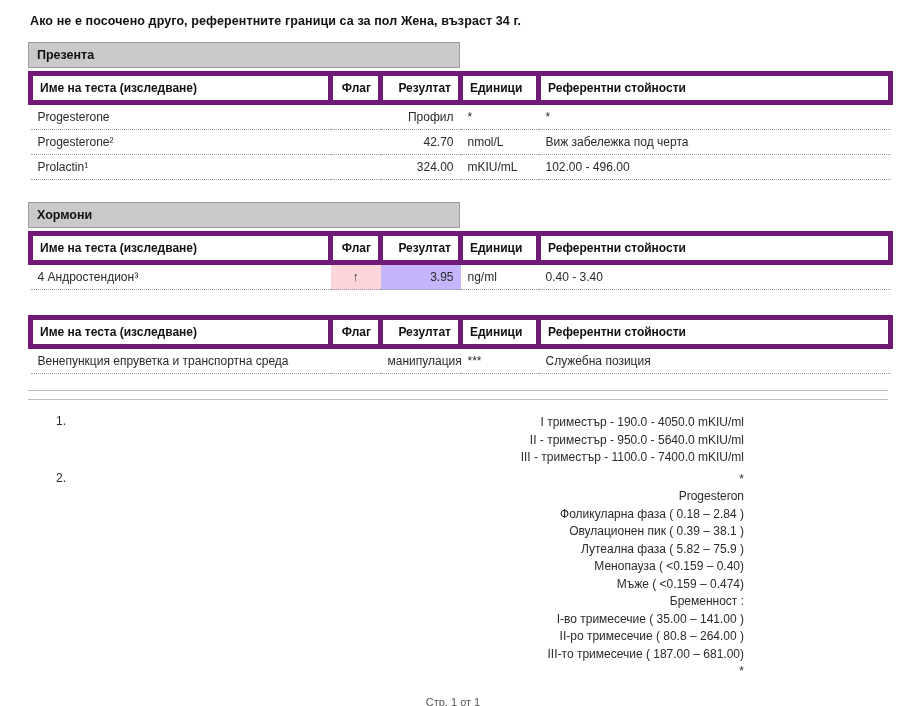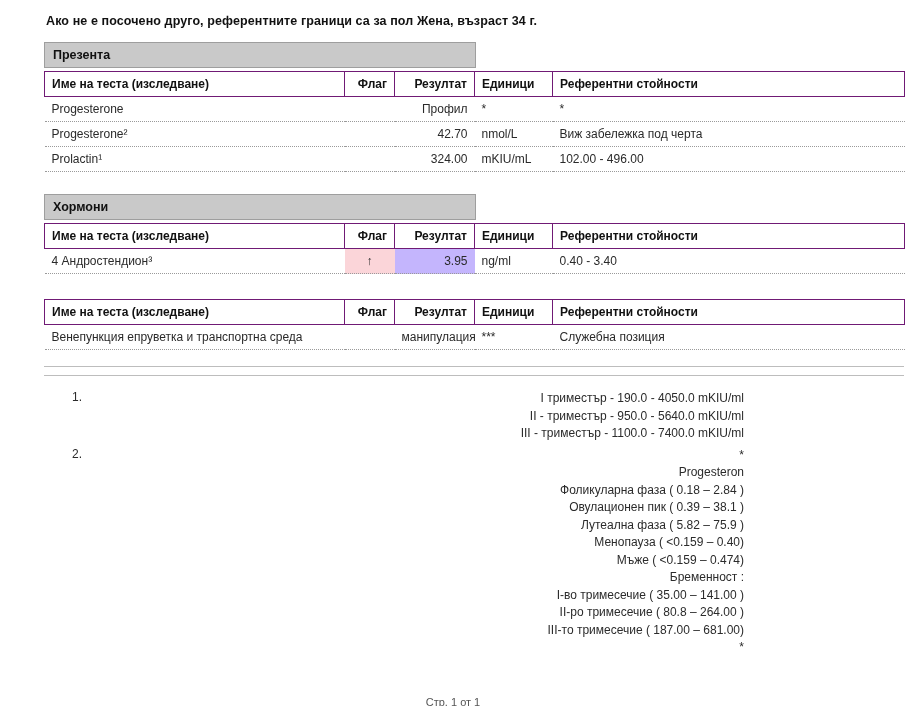--- a/index.html
+++ b/index.html
@@ -10,21 +10,21 @@
   body {
     width: 906px;
     height: 706px;
     font-family: "Liberation Sans", sans-serif;
     font-size: 12px;
     color: #1a1a1a;
     overflow: hidden;
     position: relative;
   }
   .page {
-    padding: 10px 14px 0 44px;
+    padding: 10px 14px 0 28px;
     box-sizing: border-box;
     width: 758px;
   }
   .notice {
     font-size: 12.5px;
     font-weight: bold;
     color: #111;
     margin: 4px 0 14px 2px;
     letter-spacing: 0.1px;
   }
@@ -50,21 +50,21 @@
     table-layout: fixed;
     margin-top: 3px;
   }
   table.results col.c-name { width: 300px; }
   table.results col.c-flag { width: 50px; }
   table.results col.c-res  { width: 80px; }
   table.results col.c-unit { width: 78px; }
   table.results col.c-ref  { width: 352px; }
 
   table.results thead th {
-    border: 1px solid #701a75;
+    border: 5px solid #701a75;
     font-size: 12px;
     font-weight: bold;
     padding: 5px 7px;
     text-align: left;
     background: #ffffff;
     color: #111;
     white-space: nowrap;
   }
   table.results thead th.right { text-align: right; }
   table.results tbody td {

